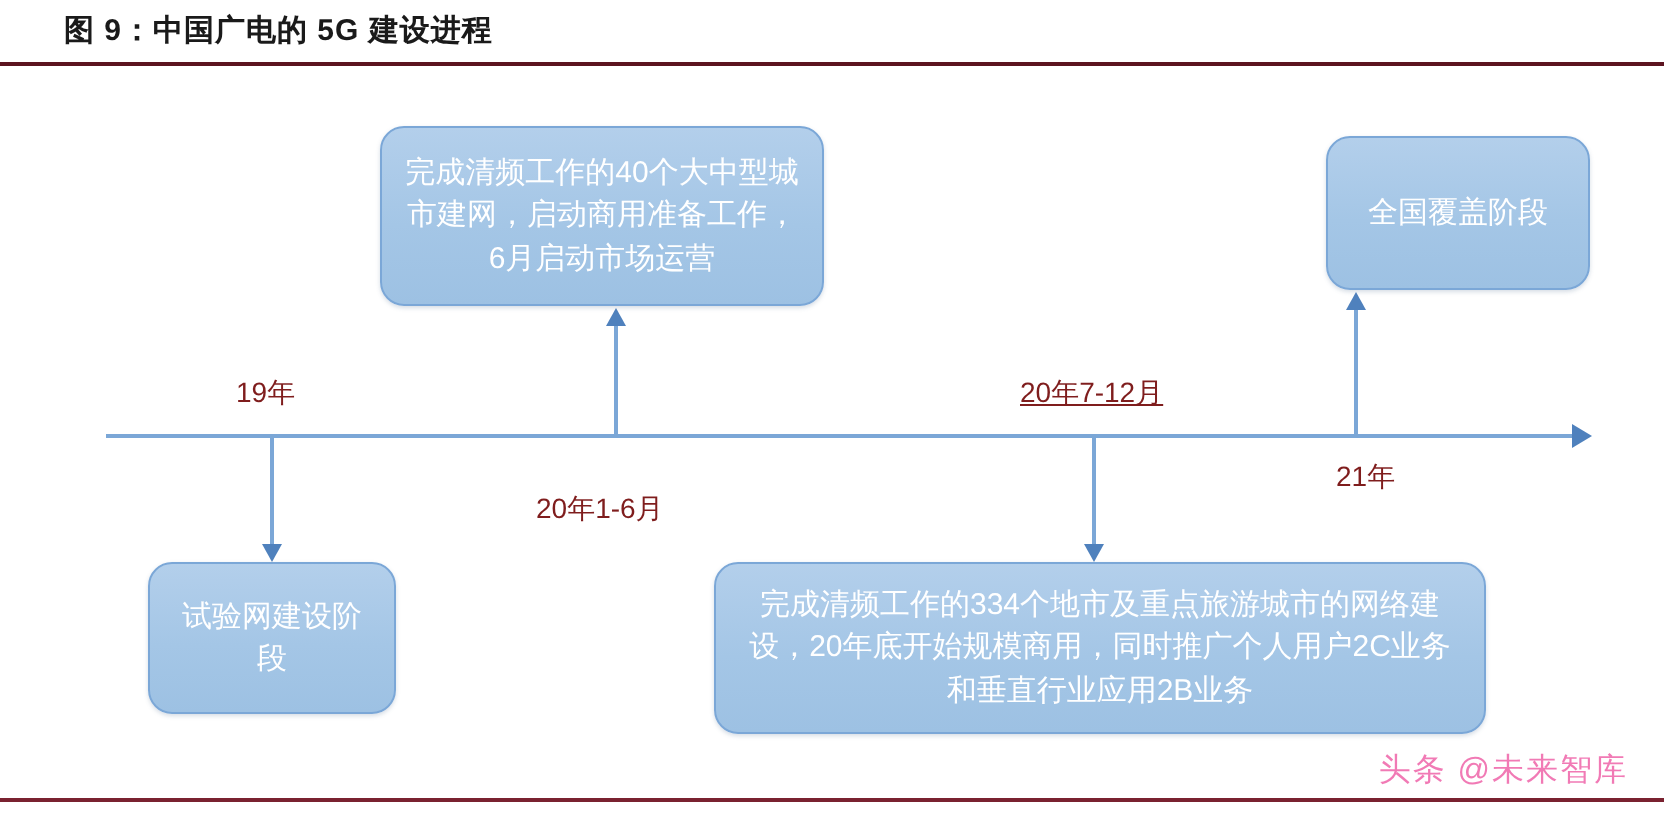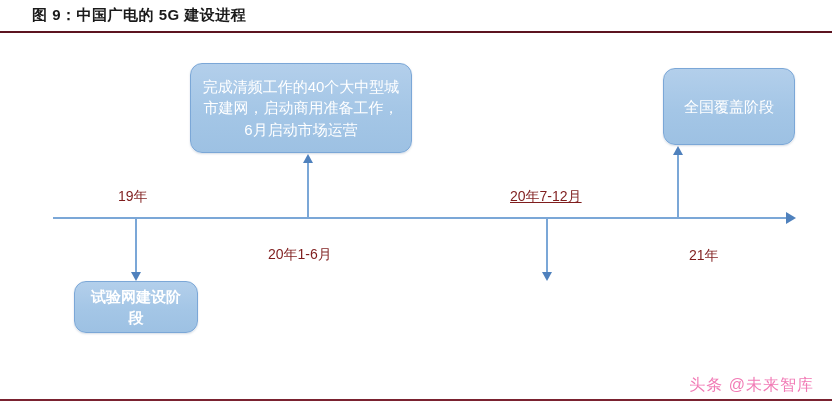--- a/index.html
+++ b/index.html
@@ -133,21 +133,21 @@
     padding: 4px 10px;
     box-shadow: 0 1px 2px rgba(90,120,150,0.25);
   }
   .stage-box .box-text {
     display: block;
     width: 100%;
   }
 
   #box-top-left   { left: 190px; top: 30px;  width: 222px; height: 90px; }
   #box-top-right  { left: 647px; top: 35px;  width: 132px; height: 77px; margin-left: 16px; }
-  #box-bottom-left{ left: 74px;  top: 248px; width: 124px; height: 52px; font-weight: bold; }
+  #box-bottom-left{ left: 74px;  top: 248px; width: 124px; height: 76px; }
   #box-bottom-right{ left: 357px; top: 248px; width: 386px; height: 86px; }
 </style>
 </head>
 <body>
 
 <div id="figure-title">图 9：中国广电的 5G 建设进程</div>
 
 <div id="title-rule"></div>
 
 <div id="diagram">
@@ -166,32 +166,35 @@
 
   <div class="connector" style="left:677px; top:121px; height:64px;"></div>
   <div class="arrowhead-up" style="left:673px; top:113px;"></div>
 
   <div class="period-label" style="left:118px; top:155px;">19年</div>
 
   <div class="period-label" style="left:268px; top:197px;margin-top:16px;">20年1-6月</div>
 
   <div class="period-label" style="left:510px; top:155px;text-decoration:underline;">20年7-12月</div>
 
-  <div class="period-label" style="left:668px; top:214px;margin-left:21px;">21年</div>
+  <div class="period-label" style="left:668px; top:197px;">21年</div>
 
   <div class="stage-box" id="box-top-left">
     <span class="box-text">完成清频工作的40个大中型城市建网，启动商用准备工作，6月启动市场运营</span>
   </div>
 
   <div class="stage-box" id="box-top-right">
     <span class="box-text">全国覆盖阶段</span>
   </div>
 
   <div class="stage-box" id="box-bottom-left">
     <span class="box-text">试验网建设阶段</span>
   </div>
 
+  <div class="stage-box" id="box-bottom-right">
+    <span class="box-text">完成清频工作的334个地市及重点旅游城市的网络建设，20年底开始规模商用，同时推广个人用户2C业务和垂直行业应用2B业务</span>
+  </div>
 
 </div>
 
 <div id="watermark">头条 @未来智库</div>
 
 <div id="footer-rule"></div>
 
 </body></html>

